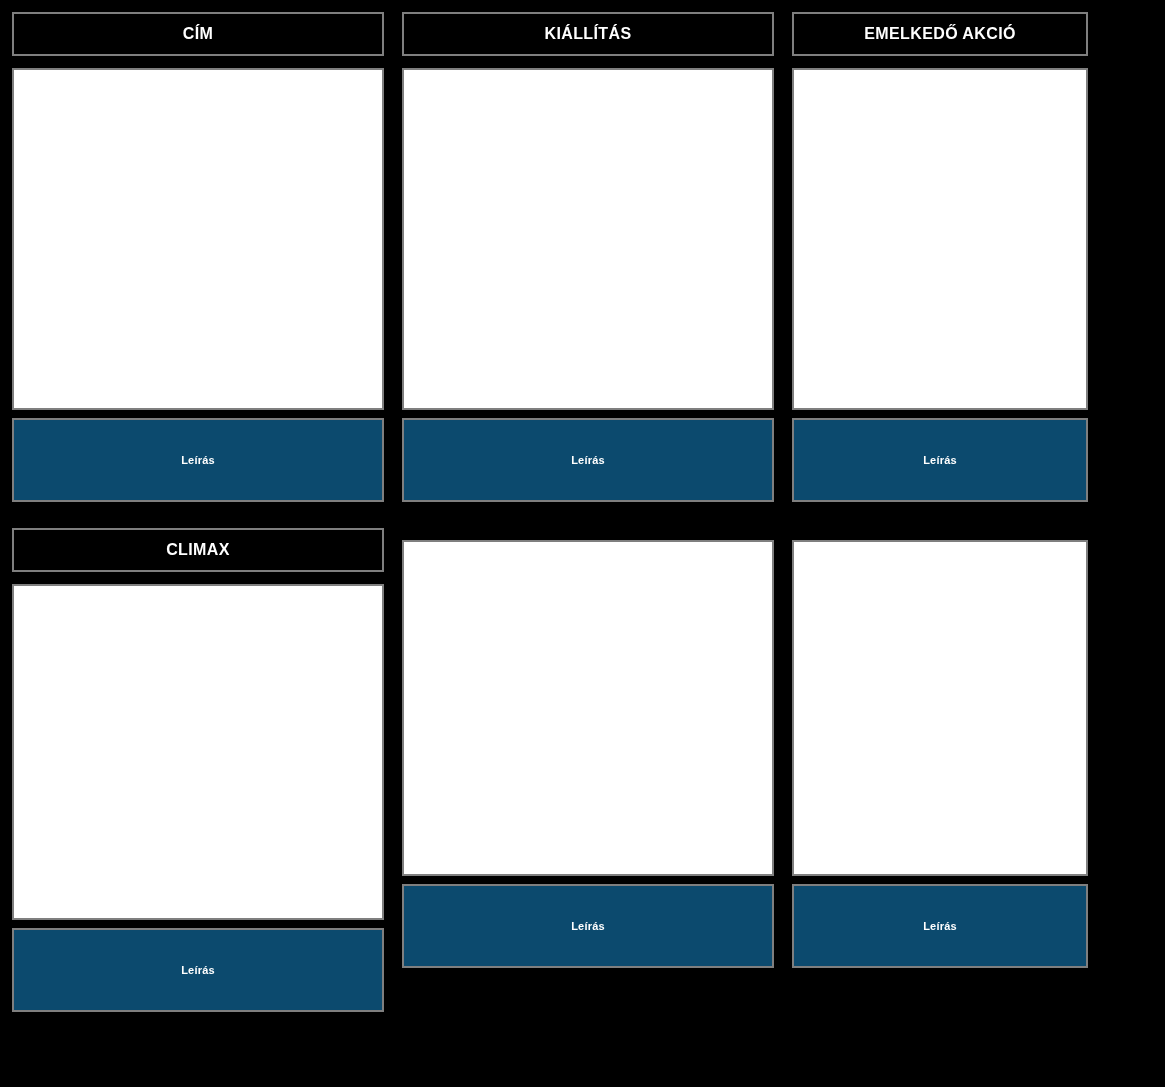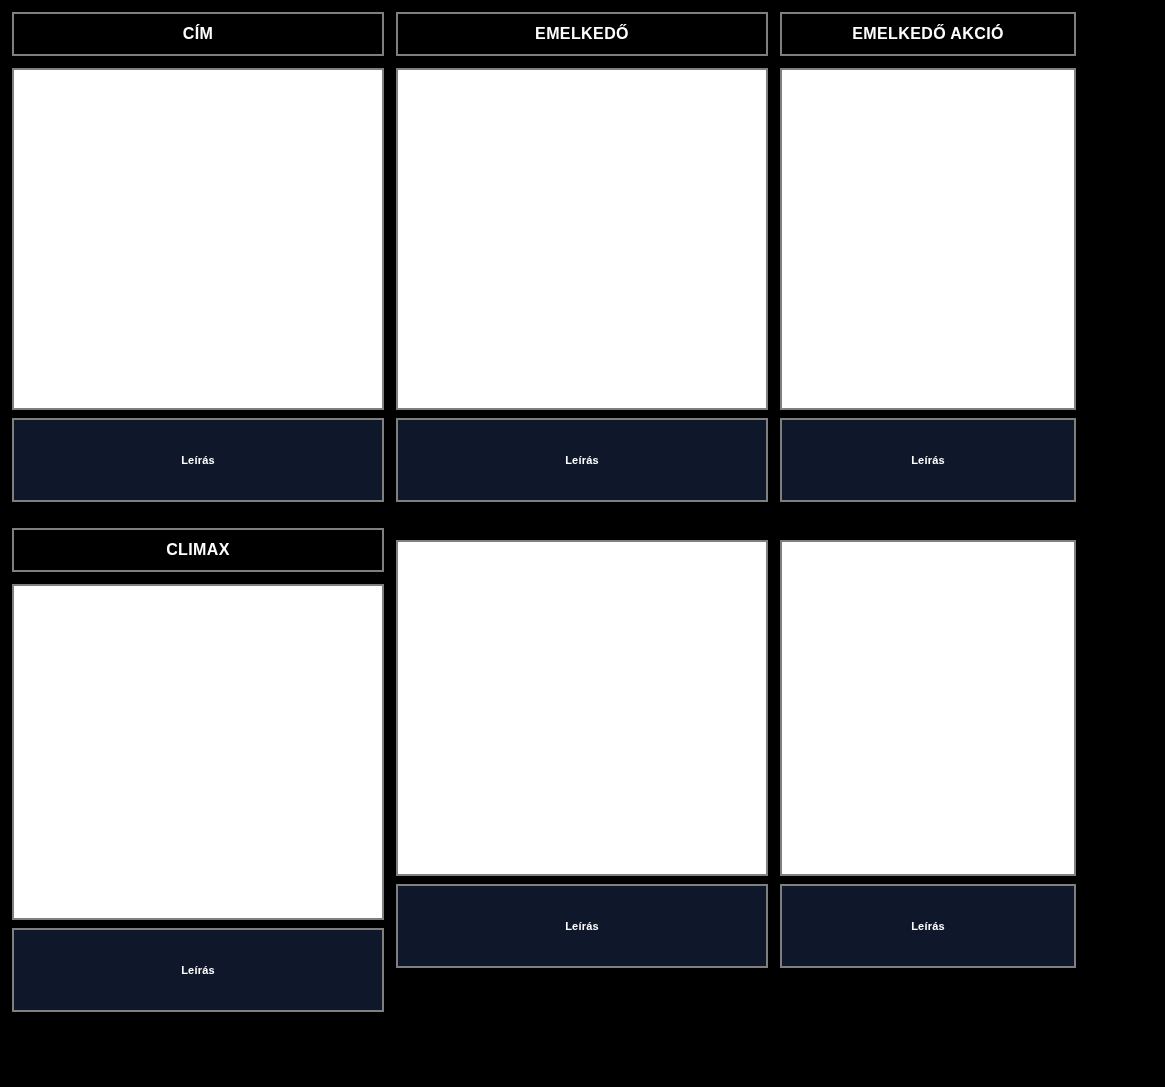--- a/index.html
+++ b/index.html
@@ -24,20 +24,21 @@
     padding: 0;
   }
 
   .board-row {
     display: flex;
     flex-direction: row;
     width: 1165px;
     box-sizing: border-box;
     padding: 0 12px 0 12px;
     justify-content: flex-start;
+    gap: 6px;
   }
 
   .row-1 { padding-top: 12px; }
   .row-2 { padding-top: 26px; }
 
   .cell {
     display: flex;
     flex-direction: column;
     box-sizing: border-box;
   }
@@ -71,21 +72,21 @@
     height: 342px;
     background: #ffffff;
     border: 2px solid #7f7f7f;
     box-sizing: border-box;
   }
 
   .panel-caption {
     margin-top: 8px;
     height: 84px;
     border: 2px solid #7f7f7f;
-    background: #0f172a;
+    background: #0c4a6e;
     color: #ffffff;
     display: flex;
     align-items: center;
     justify-content: center;
     text-align: center;
     box-sizing: border-box;
     font-size: 11px;
     font-weight: bold;
     letter-spacing: 0.2px;
     padding: 0 6px;
@@ -101,21 +102,21 @@
 
   <div class="board-row row-1">
 
     <div class="cell cell-col-1">
       <div class="panel-header">CÍM</div>
       <div class="panel-image"></div>
       <div class="panel-caption">Leírás</div>
     </div>
 
     <div class="cell cell-col-2">
-      <div class="panel-header">EMELKEDŐ</div>
+      <div class="panel-header">KIÁLLÍTÁS</div>
       <div class="panel-image"></div>
       <div class="panel-caption">Leírás</div>
     </div>
 
     <div class="cell cell-col-3">
       <div class="panel-header">EMELKEDŐ AKCIÓ</div>
       <div class="panel-image"></div>
       <div class="panel-caption">Leírás</div>
     </div>
 

